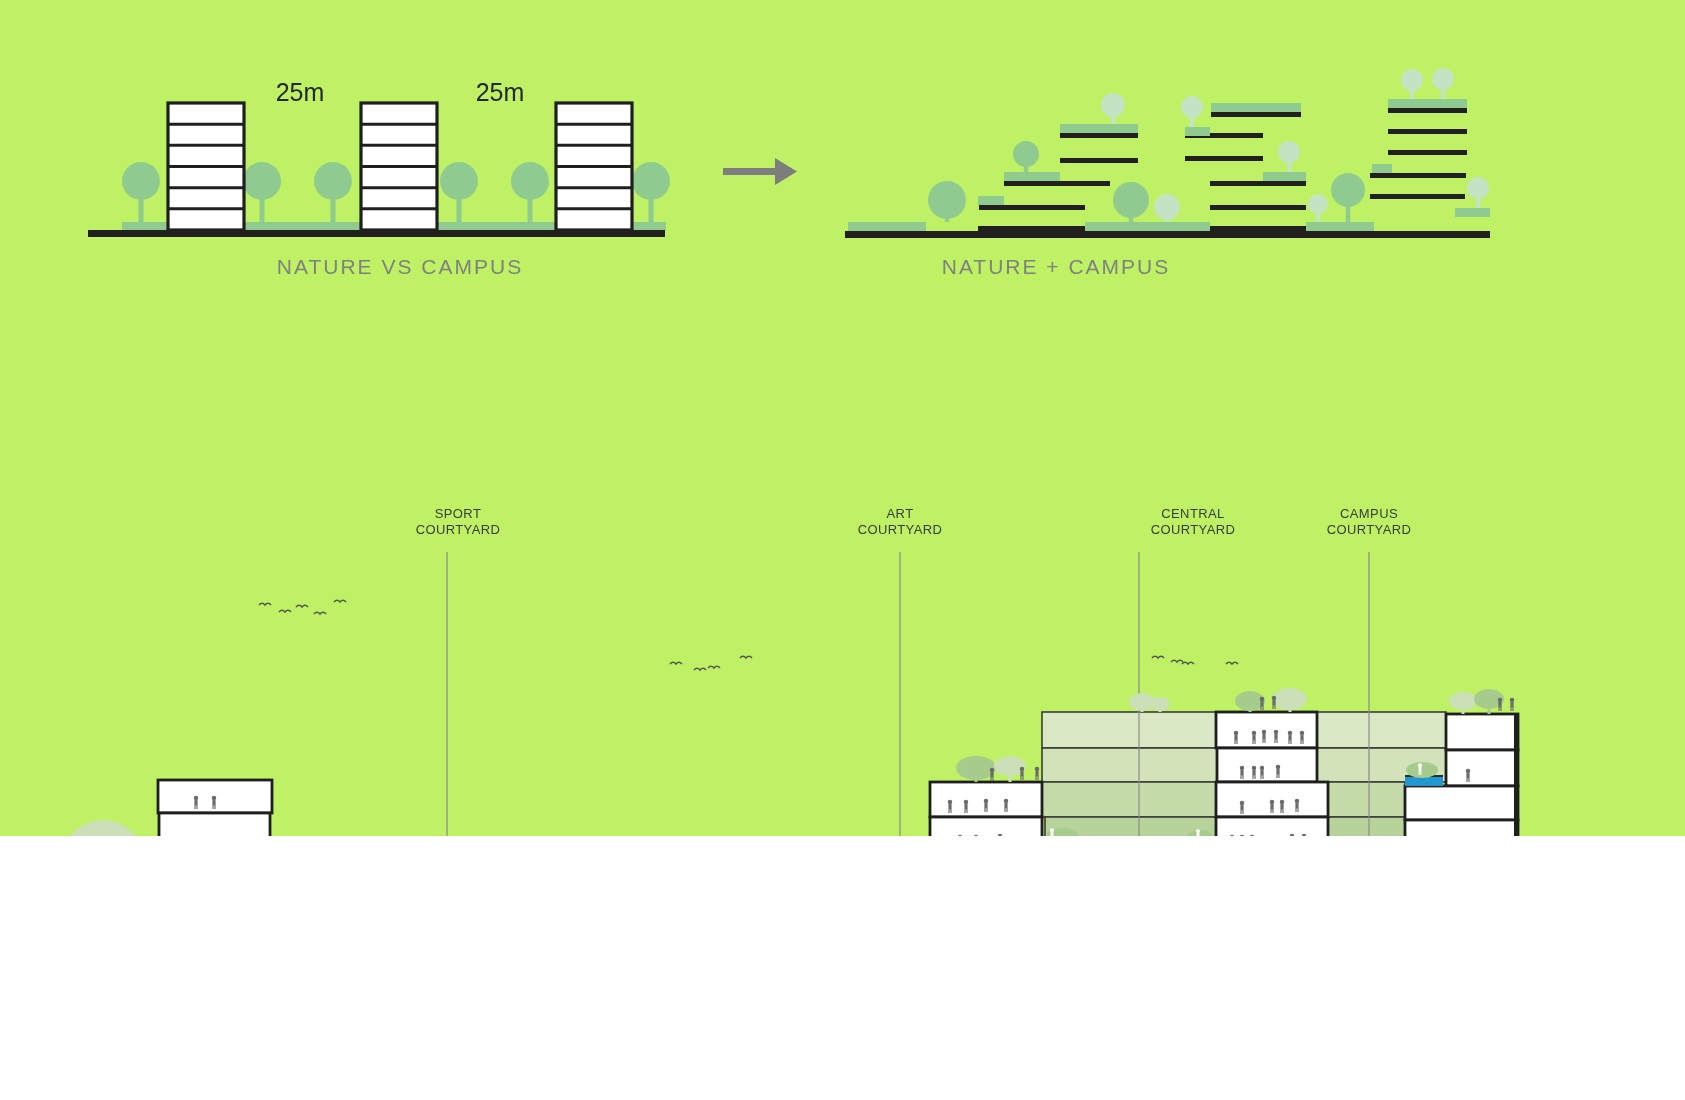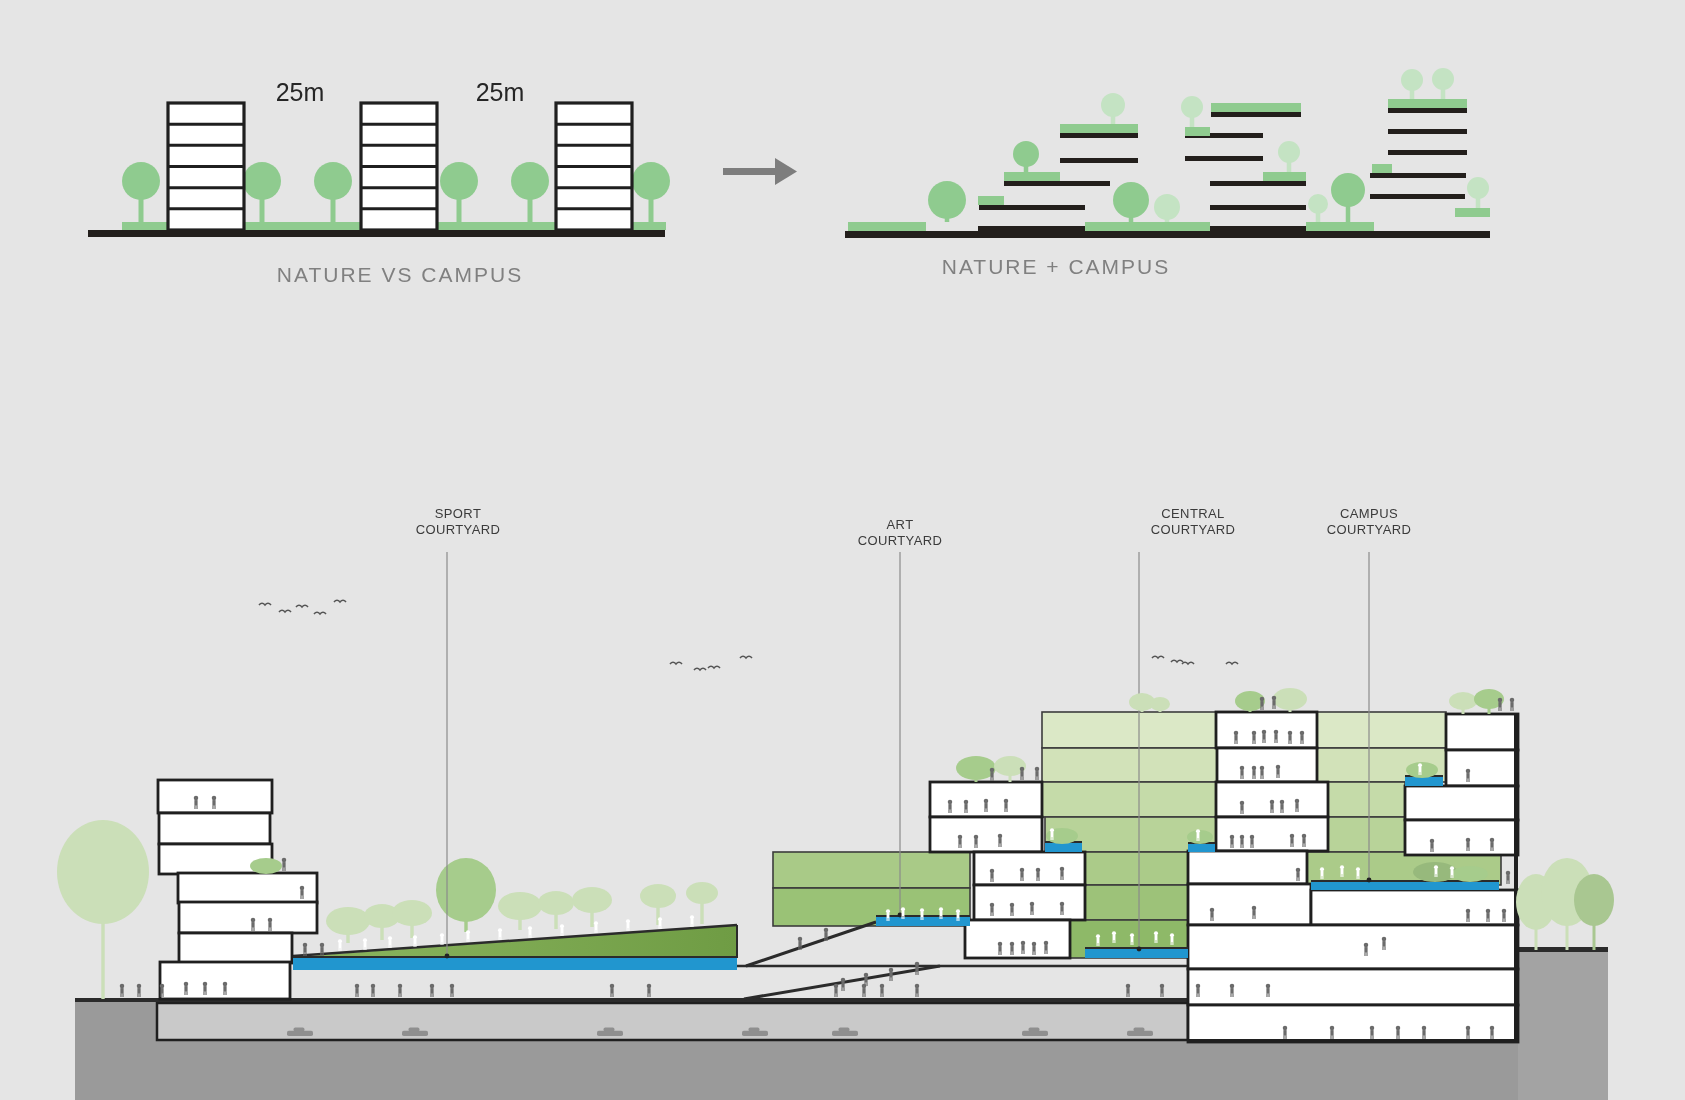--- a/index.html
+++ b/index.html
@@ -1,16 +1,16 @@
 <!DOCTYPE html>
 <html><head>
 <meta charset="utf-8">
 <style>
   html,body{margin:0;padding:0;background:#ffffff;}
-  .canvas{position:relative;width:1685px;height:1100px;margin:0 auto;background:#e5e5e5;overflow:hidden;
+  .canvas{position:relative;width:1685px;height:836px;margin:0 auto;background:#bef264;overflow:hidden;
           font-family:"Liberation Sans","DejaVu Sans",sans-serif;}
   svg.art{position:absolute;left:0;top:0;}
   .caption{position:absolute;transform:translateX(-50%);color:#808080;font-size:21px;
            letter-spacing:2px;white-space:nowrap;}
   .dim-label{position:absolute;transform:translateX(-50%);color:#262626;font-size:25px;white-space:nowrap;}
   .cy-label{position:absolute;transform:translateX(-50%);color:#3b3b3b;font-size:13px;
             letter-spacing:.4px;line-height:16px;text-align:center;white-space:nowrap;}
 </style>
 </head>
 <body>
@@ -1242,28 +1242,28 @@
         <path d="M1152,658 Q1155,654.6 1158,658 Q1161,654.6 1164,658" stroke="#555" stroke-width="1.6" fill="none"></path>
         <path d="M1171,662 Q1174,658.6 1177,662 Q1180,658.6 1183,662" stroke="#555" stroke-width="1.6" fill="none"></path>
         <path d="M1182,664 Q1185,660.6 1188,664 Q1191,660.6 1194,664" stroke="#555" stroke-width="1.6" fill="none"></path>
         <path d="M1226,664 Q1229,660.6 1232,664 Q1235,660.6 1238,664" stroke="#555" stroke-width="1.6" fill="none"></path>
       </g>
   </svg>
 
   <div class="dim-label" style="left:300px;top:78px">25m</div>
   <div class="dim-label" style="left:500px;top:78px">25m</div>
 
-  <div class="caption" style="left:400px;top:263px">NATURE VS CAMPUS</div>
+  <div class="caption" style="left:400px;top:255px">NATURE VS CAMPUS</div>
   <div class="caption" style="left:1056px;top:255px">NATURE + CAMPUS</div>
 
   <div class="cy-label" style="left:458px;top:506px">
     <span>SPORT</span><br>
     <span>COURTYARD</span>
   </div>
-  <div class="cy-label" style="left:900px;top:517px">
+  <div class="cy-label" style="left:900px;top:506px">
     <span>ART</span><br>
     <span>COURTYARD</span>
   </div>
   <div class="cy-label" style="left:1193px;top:506px">
     <span>CENTRAL</span><br>
     <span>COURTYARD</span>
   </div>
   <div class="cy-label" style="left:1369px;top:506px">
     <span>CAMPUS</span><br>
     <span>COURTYARD</span>

